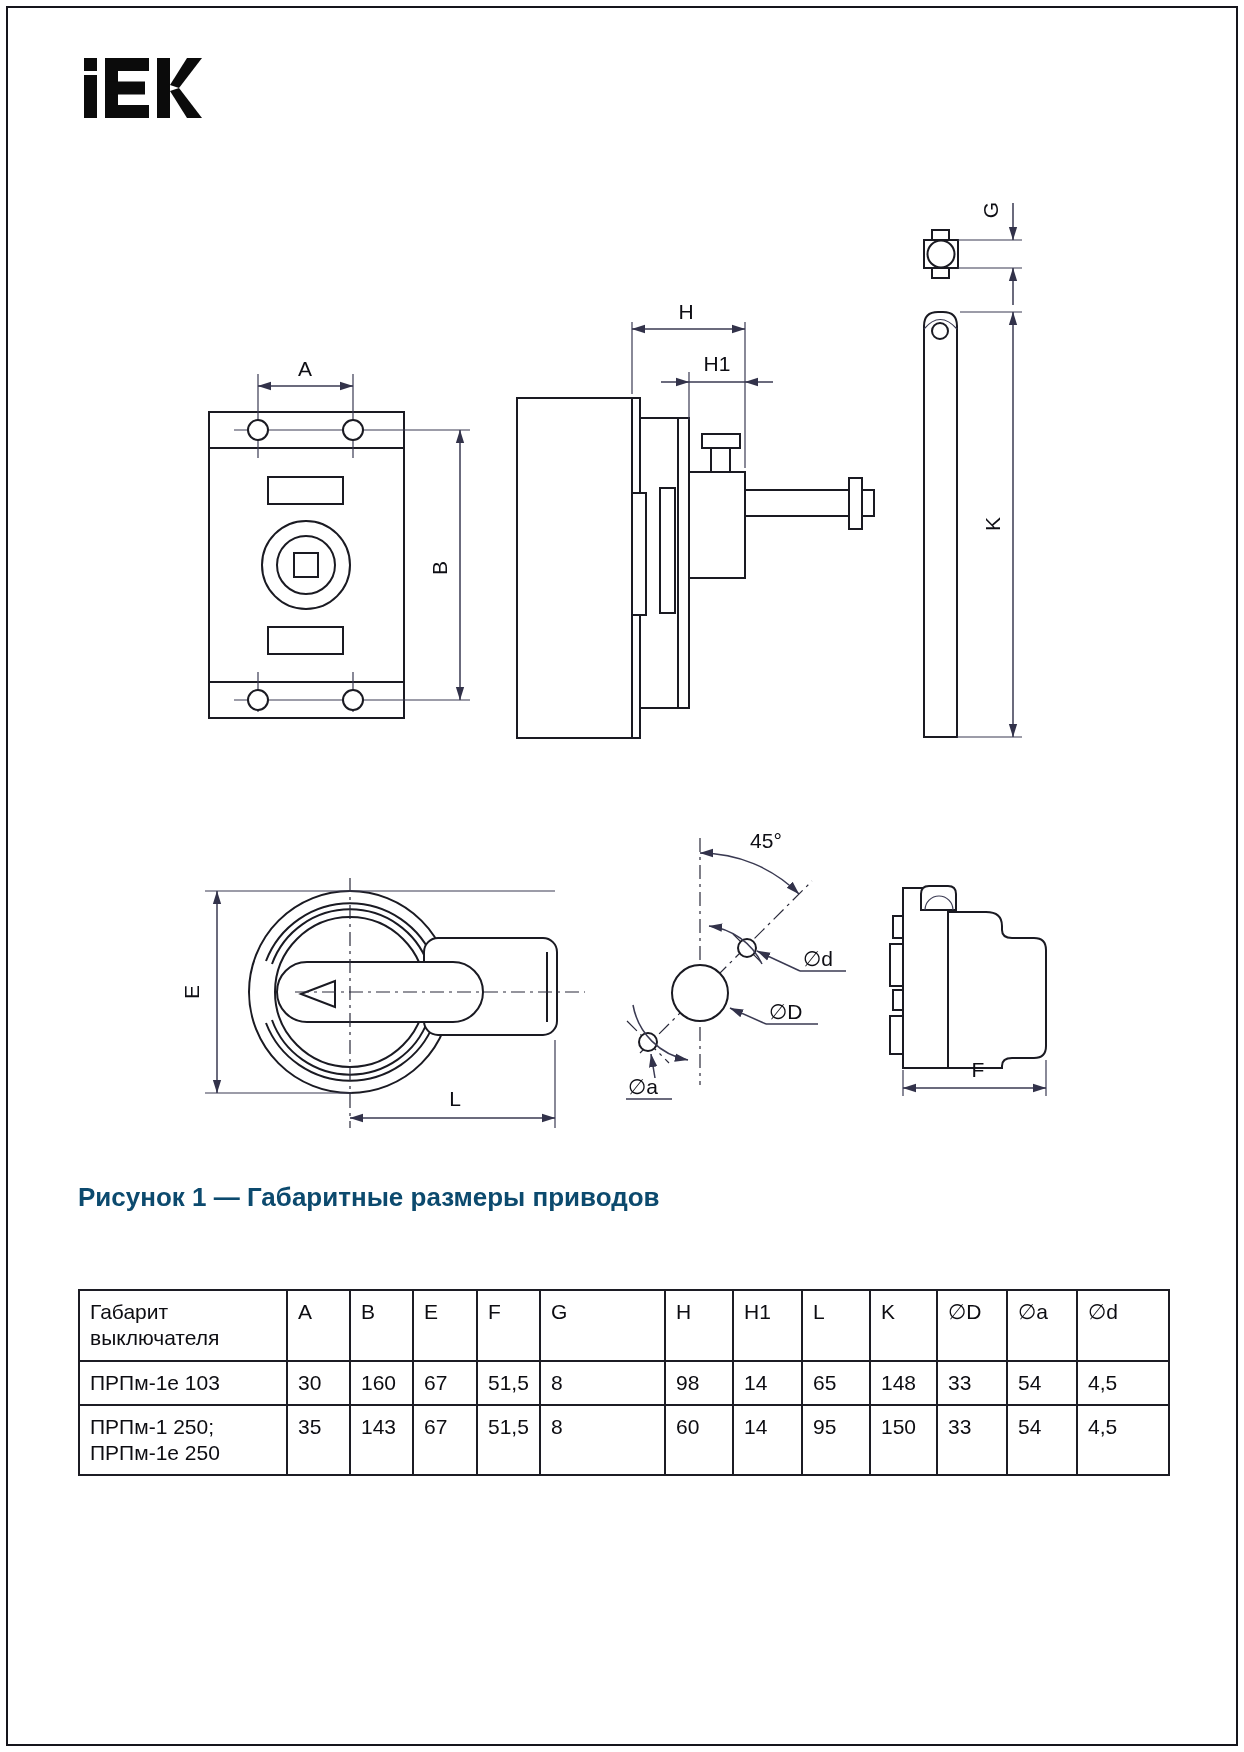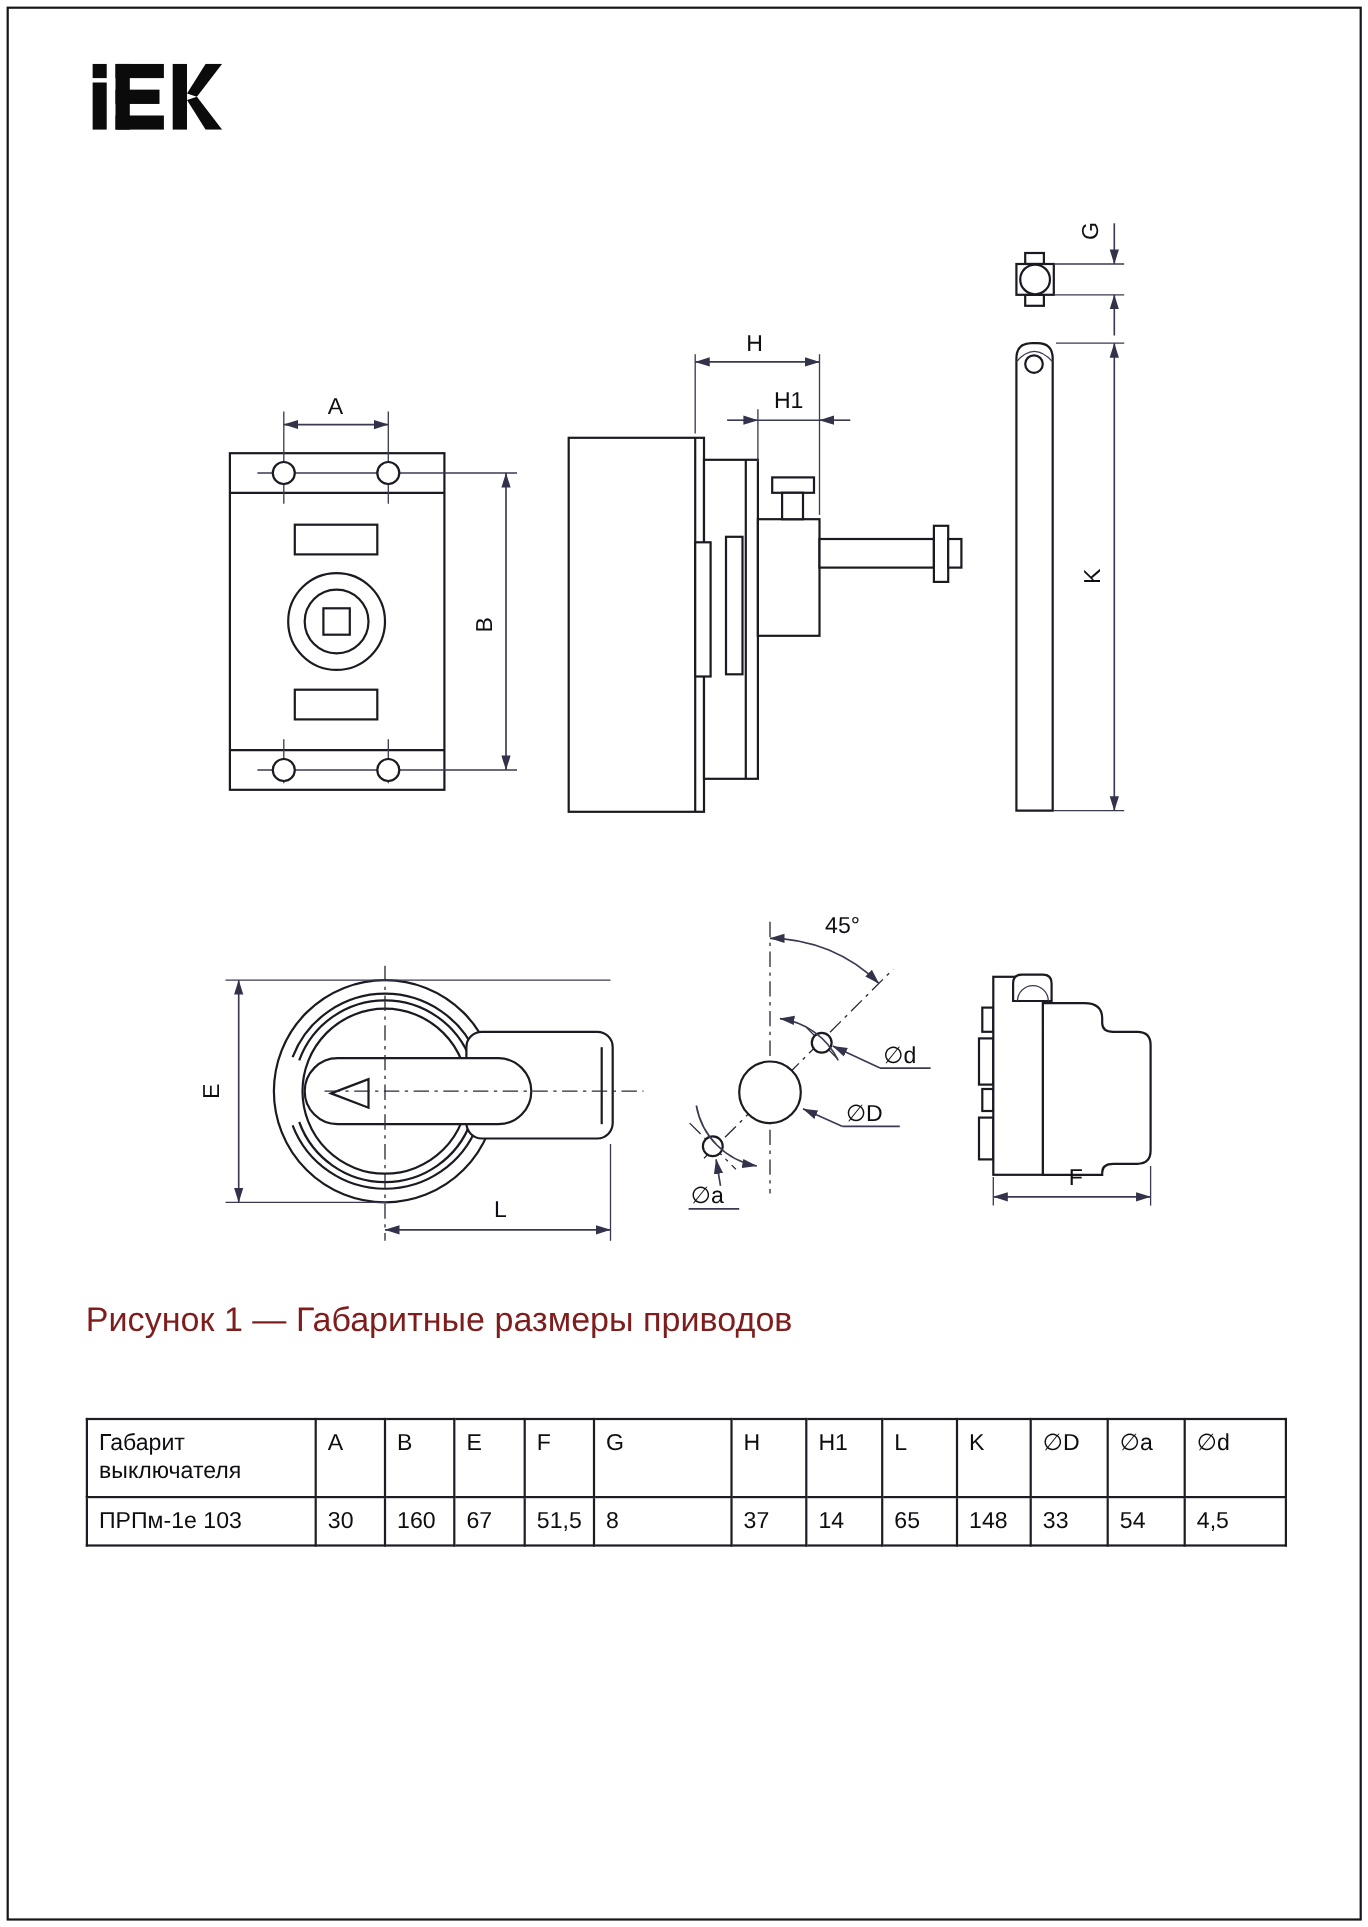--- a/index.html
+++ b/index.html
@@ -9,21 +9,21 @@
   .logo{position:absolute;left:84px;top:58px;width:118px;height:60px;}
   .logo *{fill:#0b0b0b;}
   .drawings{position:absolute;left:0;top:0;width:1244px;height:1752px;}
   
   .p  {stroke:#1a1a22;stroke-width:2;fill:#fff;}
   .pl {stroke:#1a1a22;stroke-width:2;fill:none;}
   .tn {stroke:#3a3a52;stroke-width:1.2;fill:none;}
   .dm {stroke:#3a3a52;stroke-width:1.5;fill:none;}
   .cl {stroke:#2a2a3a;stroke-width:1.2;fill:none;stroke-dasharray:14 5 3 5;}
   .lb {font:21px "Liberation Sans",sans-serif;fill:#0e0e14;}
-  .caption{position:absolute;left:78px;top:1182px;font-size:31px;color:#7f1d1d;}
+  .caption{position:absolute;left:78px;top:1182px;font-size:26px;color:#0c4a6e;font-weight:bold;}
   .dims{position:absolute;left:78px;top:1289px;width:1090px;border-collapse:collapse;
         table-layout:fixed;font:21px/1.25 "Liberation Sans",sans-serif;color:#0d0d12;padding-left:20px;}
   .dims th,.dims td{border:2px solid #1c1c24;text-align:left;vertical-align:top;
         padding:8px 4px 8px 10px;font-weight:400;white-space:pre-line;}
   .dims thead tr{height:46px;}
   .dims tbody tr{height:41px;}
 </style>
 </head>
 <body>
 
@@ -218,23 +218,39 @@
         </tr>
     </thead>
     <tbody>
         <tr>
           <td>ПРПм-1е 103</td>
           <td>30</td>
           <td>160</td>
           <td>67</td>
           <td>51,5</td>
           <td>8</td>
-          <td>37</td>
+          <td>98</td>
           <td>14</td>
           <td>65</td>
           <td>148</td>
           <td>33</td>
           <td>54</td>
           <td>4,5</td>
         </tr>
+        <tr>
+          <td>ПРПм-1 250;
+ПРПм-1е 250</td>
+          <td>35</td>
+          <td>143</td>
+          <td>67</td>
+          <td>51,5</td>
+          <td>8</td>
+          <td>60</td>
+          <td>14</td>
+          <td>95</td>
+          <td>150</td>
+          <td>33</td>
+          <td>54</td>
+          <td>4,5</td>
+        </tr>
       </tbody>
   </table>
 </div>
 
 </body></html>

